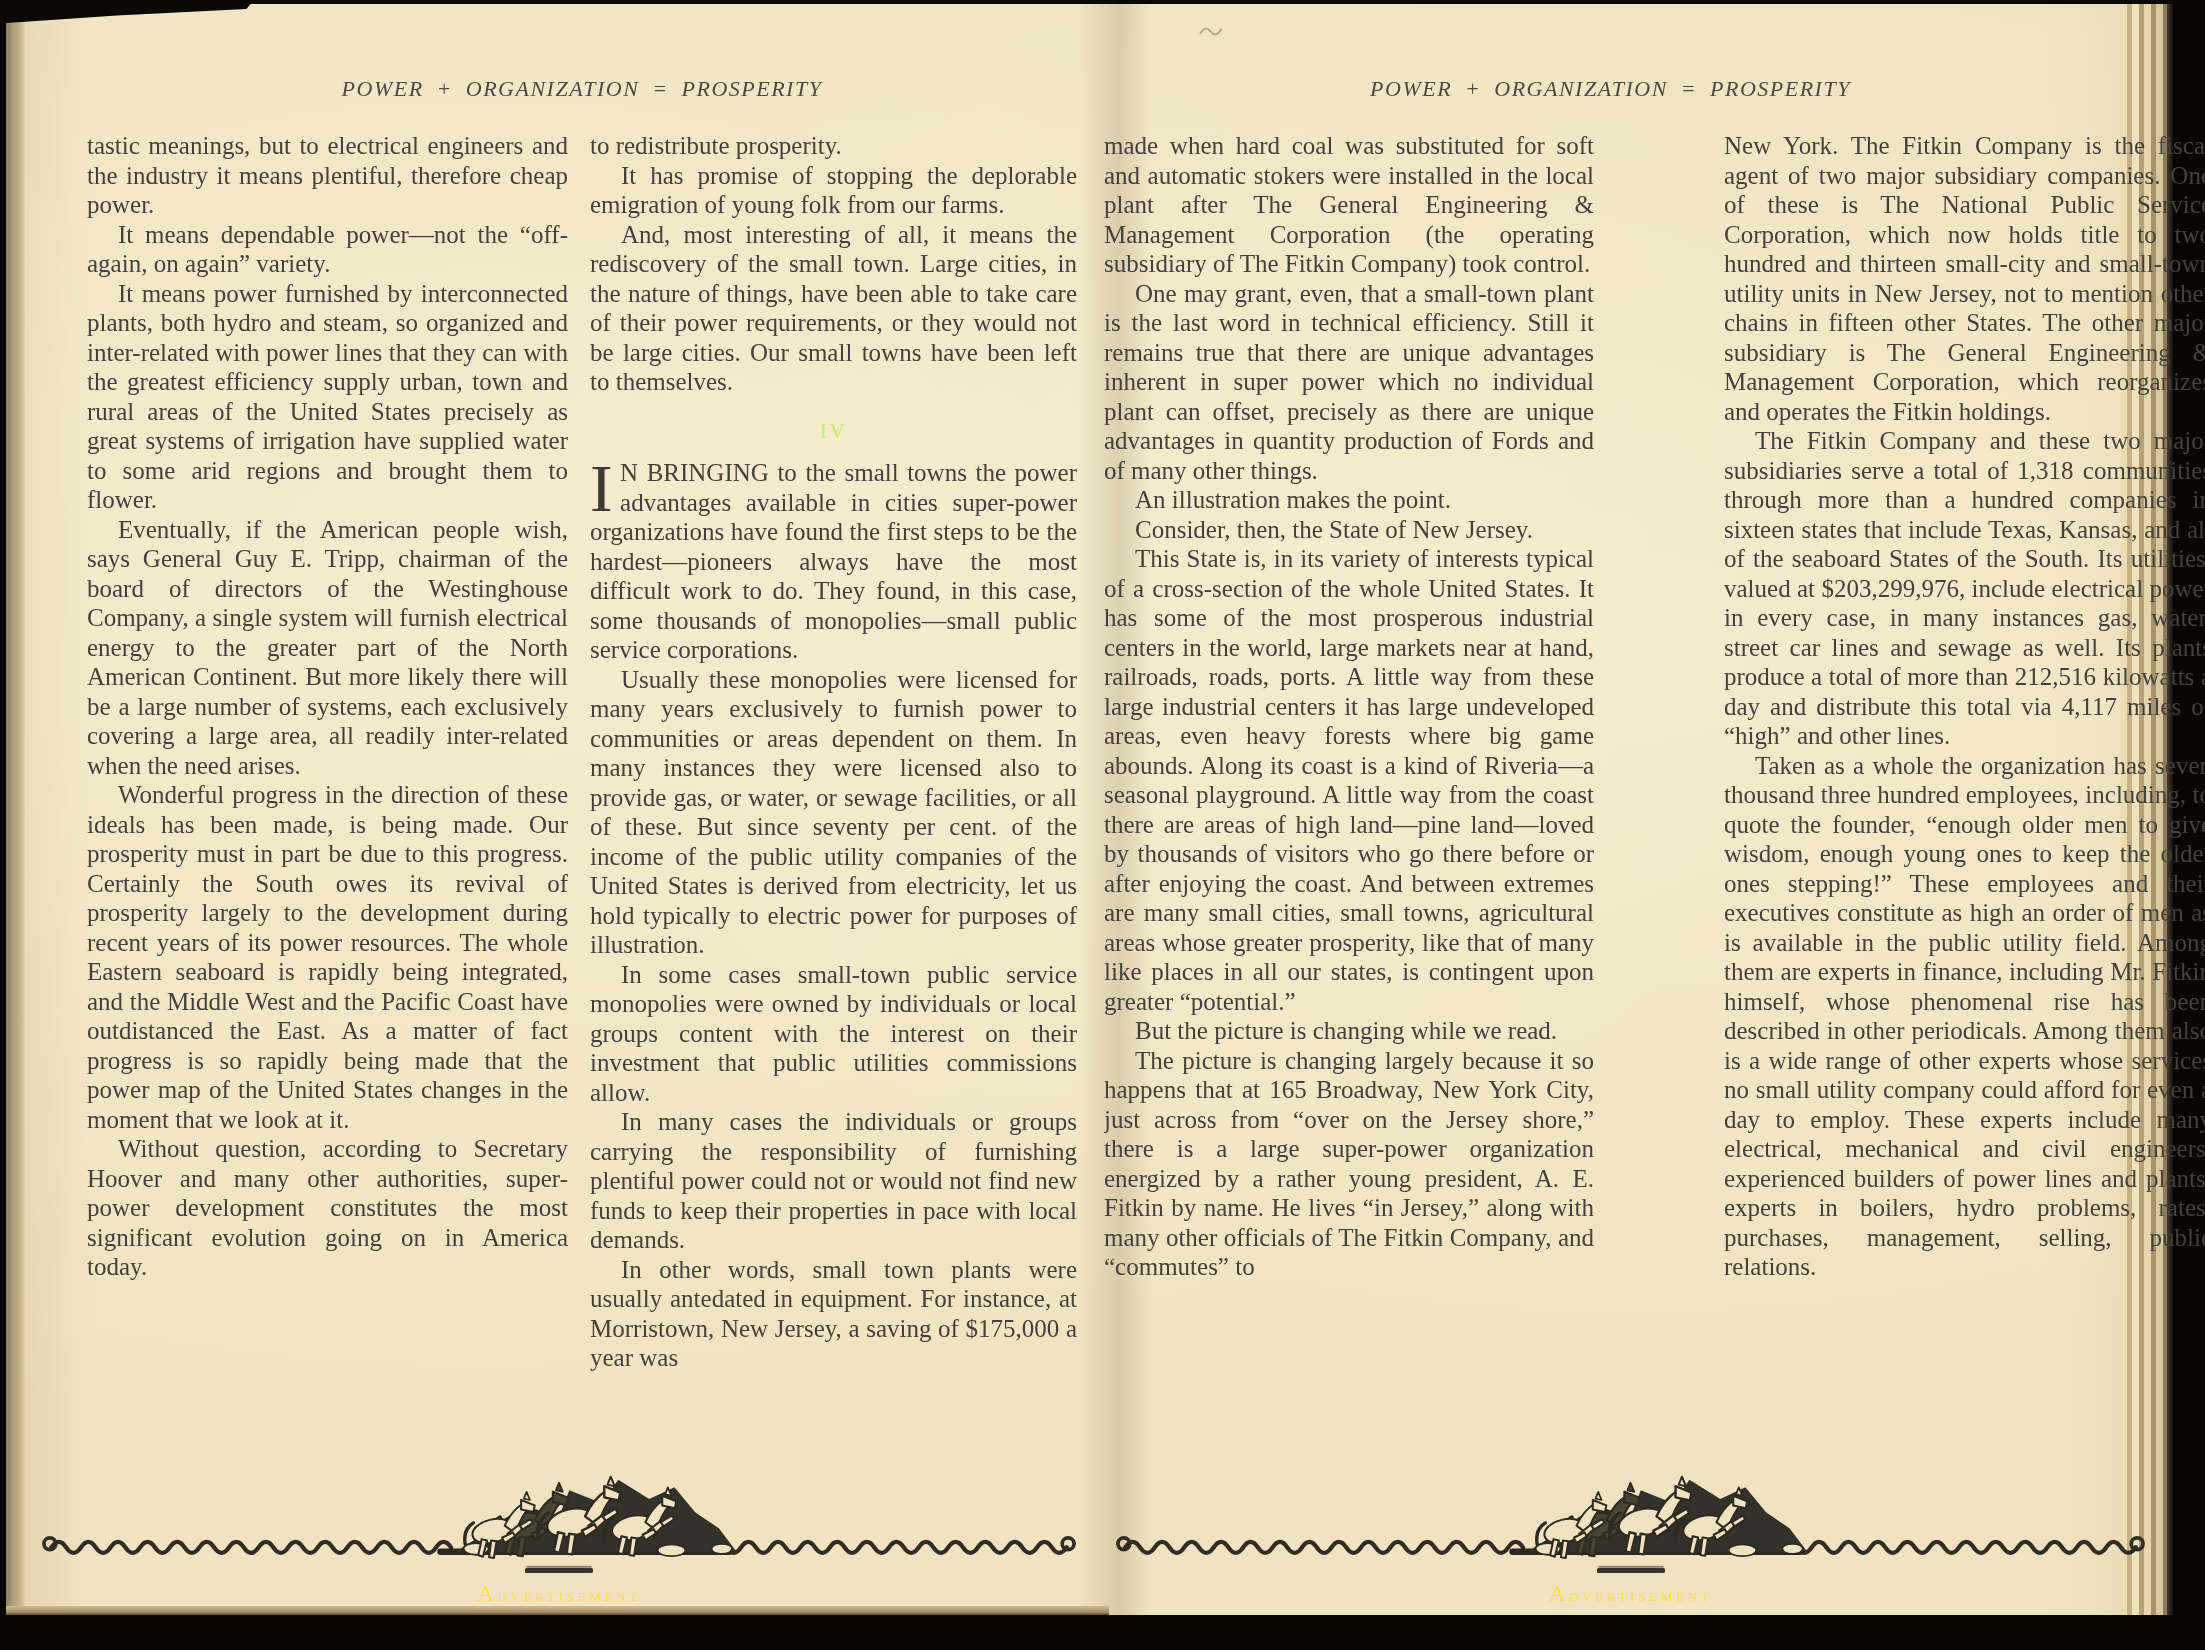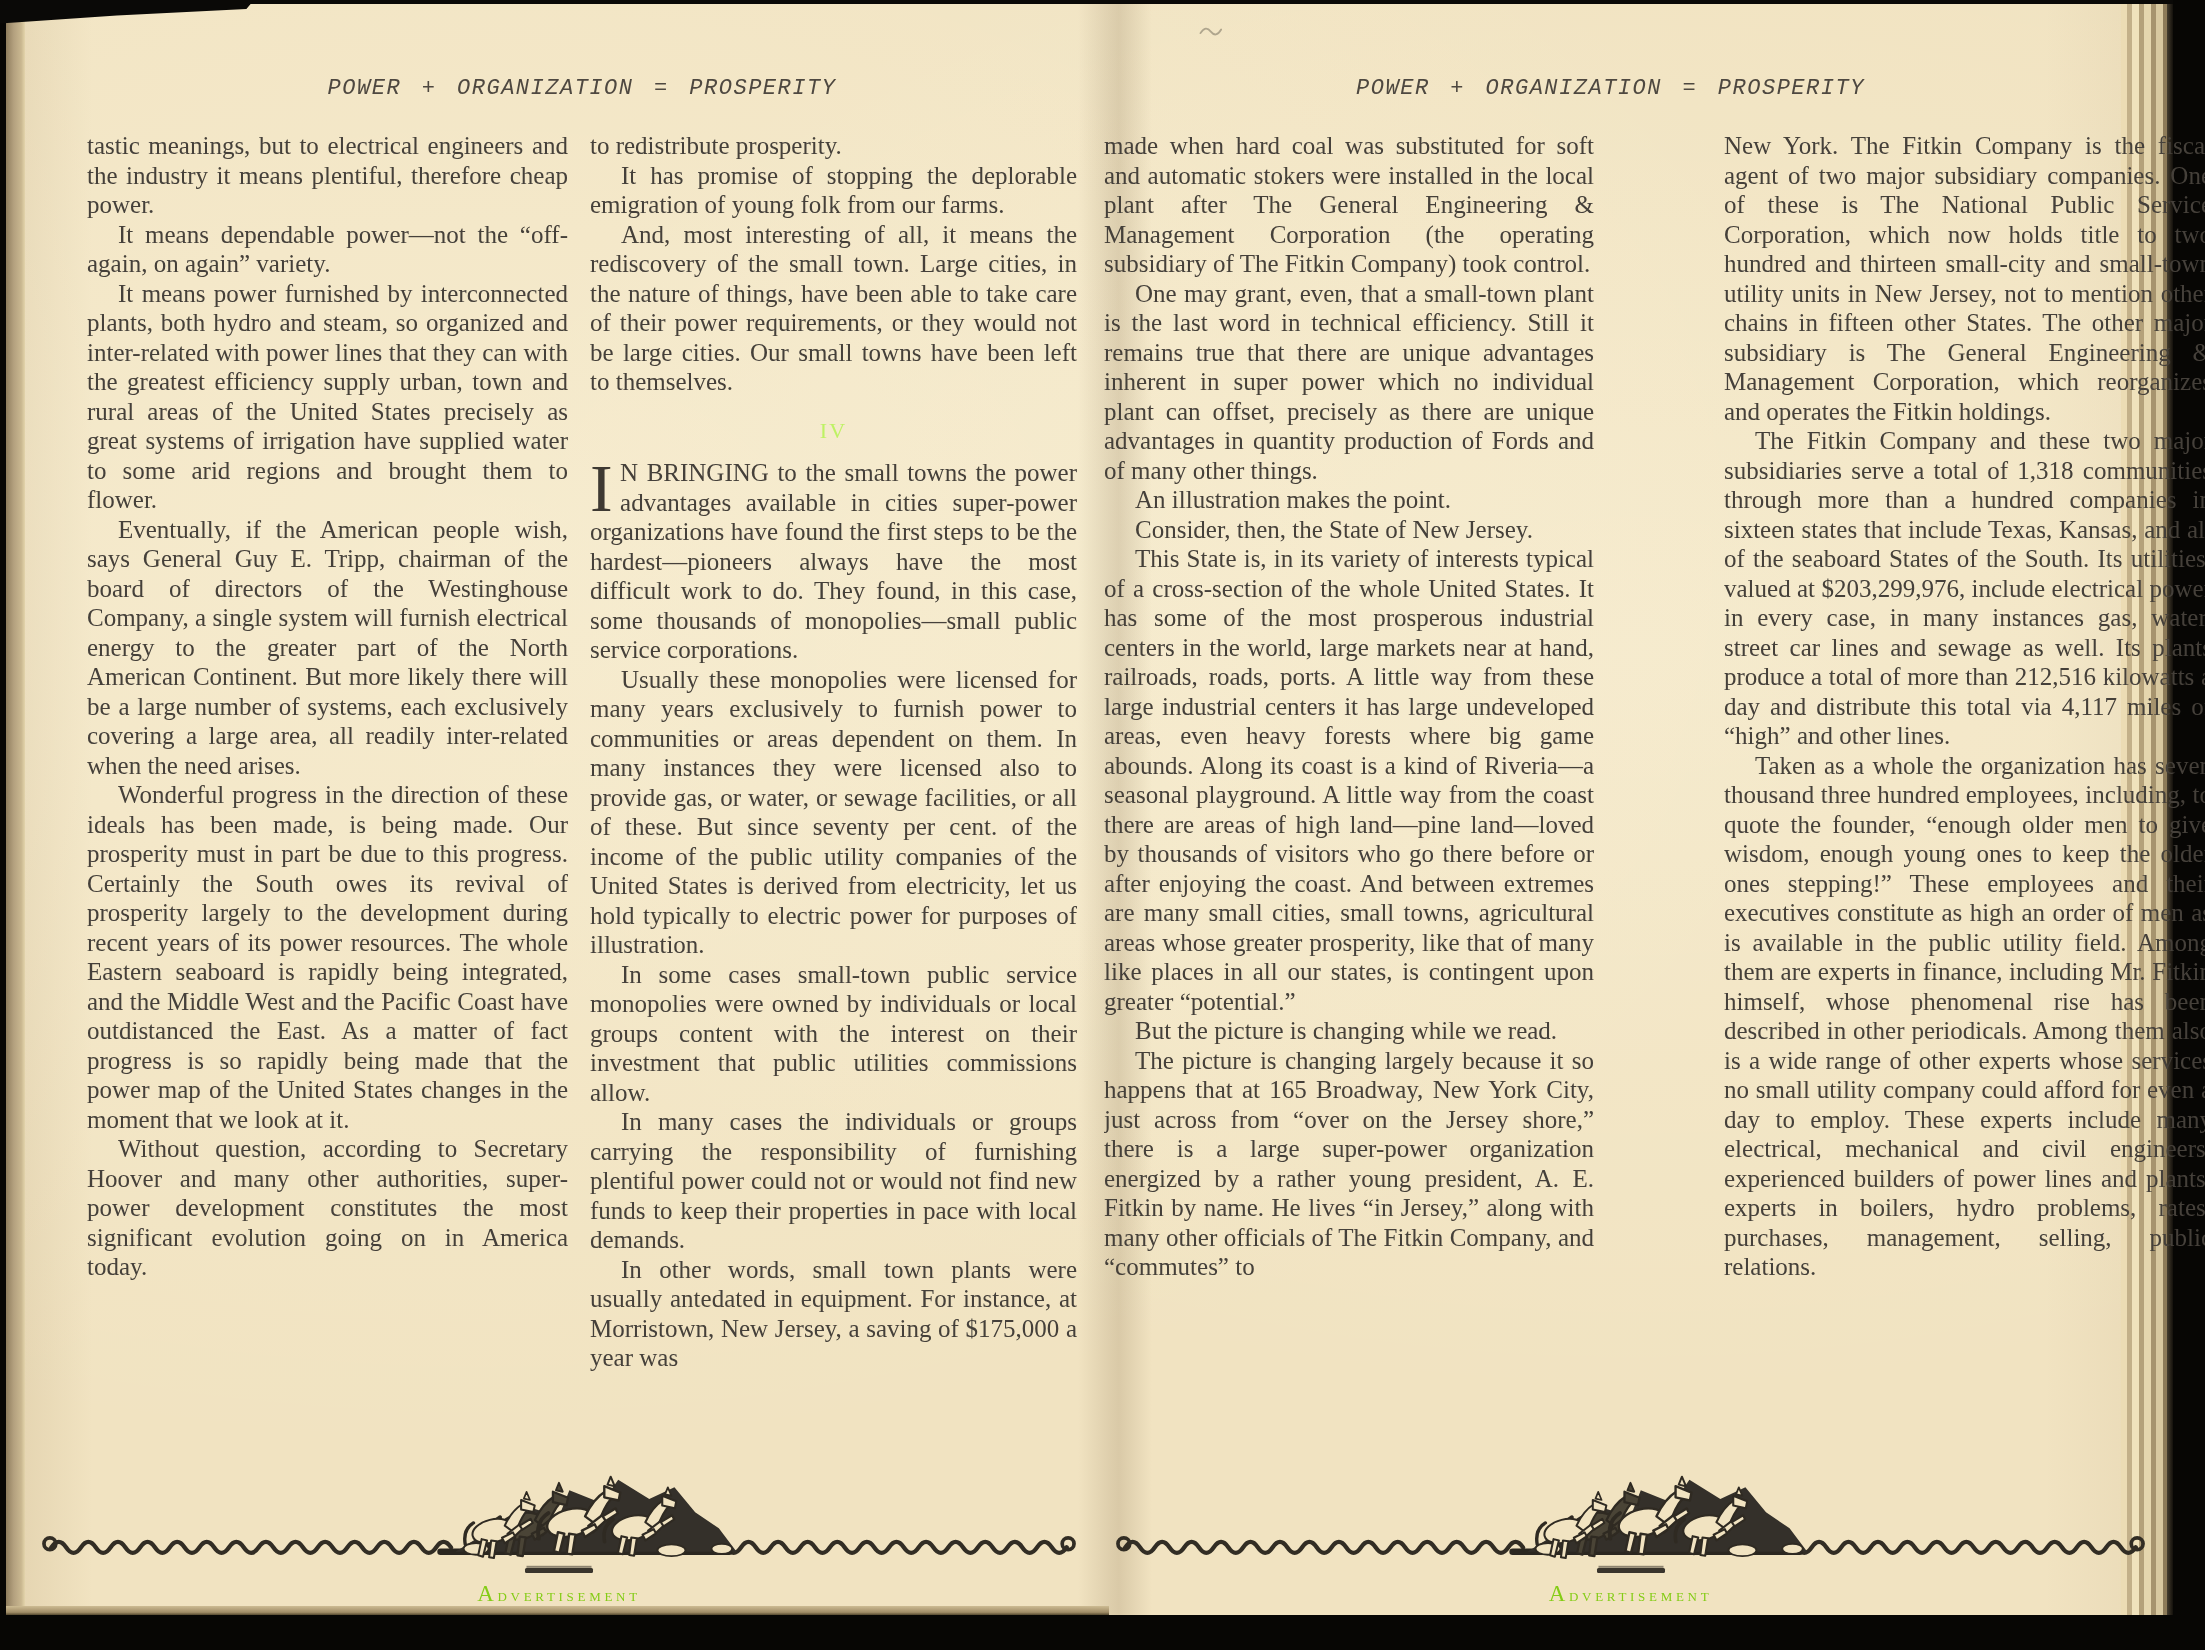--- a/index.html
+++ b/index.html
@@ -24,41 +24,41 @@
   .black-top-wedge{position:absolute;left:0;top:0;width:254px;height:23.6px;background:#0a0907;
                    clip-path:polygon(0 0,100% 0,97% 38%,46% 66%,0 100%);}
   .black-bottom{position:absolute;left:0;top:1615px;width:2205px;height:35px;background:#070604;}
   .bottom-edge-line{position:absolute;left:5.9px;top:1606px;width:1103px;height:8.9px;
                     background:linear-gradient(180deg,#cdbb93 0,#a08c66 70%,#55492f 100%);}
   .gutter{position:absolute;left:1078px;top:0;width:74px;height:1617px;
           background:linear-gradient(90deg,rgba(110,85,50,0) 0,rgba(110,85,50,.14) 42%,
                      rgba(110,85,50,.18) 55%,rgba(110,85,50,0) 100%);}
   
   .running-head{position:absolute;top:76px;font-style:italic;font-size:22px;letter-spacing:1.5px;
-                word-spacing:5.9px;text-align:center;color:#4e4840;font-family:Liberation Mono, monospace;}
+                word-spacing:5.9px;text-align:center;color:#4e4840;}
   .rh-left{left:87px;width:990px;}
   .rh-right{left:1104px;width:1013px;}
   .col{position:absolute;top:131px;height:1359px;overflow:hidden;font-size:25px;line-height:29.5px;
        text-align:justify;color:#45403a;}
   .col p{margin:0;text-indent:31px;}
   .col p.noindent{text-indent:0;}
   .col1{left:87px;width:481px;}
   .col2{left:590px;width:487px;}
   .col3{left:1104px;width:490px;}
   .col4{left:1724px;width:488px;}
   .section-no{text-align:center;font-size:22px;letter-spacing:2.2px;margin:19px 0 13.3px;color:#bef264;}
   .dropcap{float:left;font-size:68px;line-height:55px;padding:3px 7.4px 0 0;color:#3e3932;}
   
   .footer{position:absolute;top:1474px;text-align:center;}
   .footer-left{left:41px;width:1036px;}
   .footer-right{left:1115px;width:1031px;}
   .footer svg.art{display:block;width:100%;height:91px;}
   .ad-rule{width:68px;height:5.2px;background:#3a352c;margin:3px auto 7.4px;border-radius:1.5px;
            box-shadow:0 -3.7px 0 -1.5px rgba(58,53,44,.55);}
-  .ad-label{font-size:18.4px;letter-spacing:3.7px;color:#84cc16;font-variant:small-caps;
+  .ad-label{font-size:18.4px;letter-spacing:3.7px;color:#fde047;font-variant:small-caps;
             text-transform:lowercase;}
   .ad-label::first-letter{font-size:23px;text-transform:uppercase;}
   .pencil{position:absolute;left:1199px;top:25px;width:26.6px;height:13.3px;opacity:.7;}
   .hidden-defs{position:absolute;width:0;height:0;overflow:hidden;}
 </style>
 </head>
 <body>
 
 <svg class="hidden-defs" aria-hidden="true">
   <defs>

